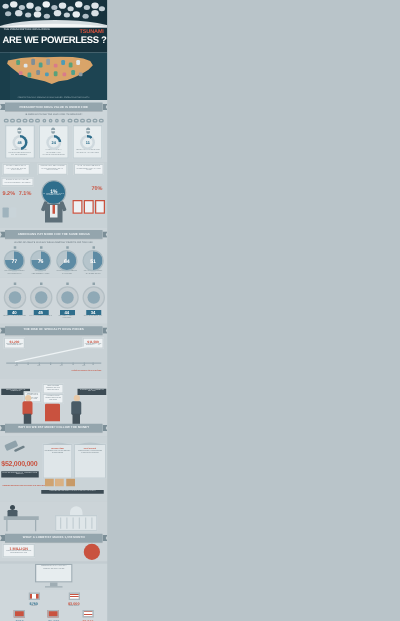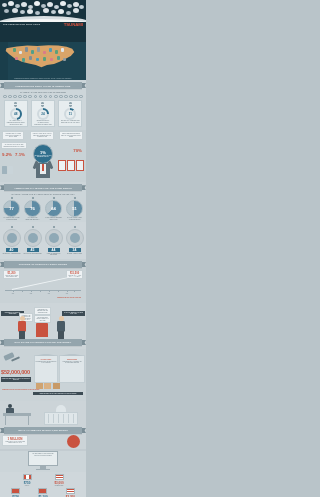--- a/index.html
+++ b/index.html
@@ -197,20 +197,21 @@
       <span class="pill" style="left:43px;top:8px;width:6px;height:5px;background:#dbe2e6;"></span>
       <span class="pill" style="left:51px;top:10px;width:5px;height:4px;background:#c5d1d7;"></span>
       <span class="pill" style="left:58px;top:9px;width:6px;height:5px;background:#e7edf0;"></span>
       <span class="pill" style="left:66px;top:11px;width:5px;height:4px;background:#b0bec6;"></span>
       <span class="pill" style="left:73px;top:8px;width:6px;height:5px;background:#d8e0e4;"></span>
       <div class="wave"></div>
       <div class="wave2"></div>
     </div>
     <div class="hdr-kicker">THE PRESCRIPTION DRUG PRICE</div>
     <div class="hdr-tsunami">TSUNAMI</div>
+    <div class="hdr-title">ARE WE POWERLESS ?</div>
   </div>
 
   <div class="sect mapsect">
     <div class="ocean-l"></div>
     <div class="usmap"></div>
     <span class="mapdot" style="left:13px;top:6px;width:3px;height:4px;background:#5aa17a;"></span>
     <span class="mapdot" style="left:19px;top:9px;width:3px;height:3px;background:#e0e6e9;"></span>
     <span class="mapdot" style="left:25px;top:5px;width:3px;height:5px;background:#7f8e96;"></span>
     <span class="mapdot" style="left:31px;top:8px;width:3px;height:4px;background:#4fa08c;"></span>
     <span class="mapdot" style="left:37px;top:5px;width:3px;height:5px;background:#8d9aa2;"></span>

